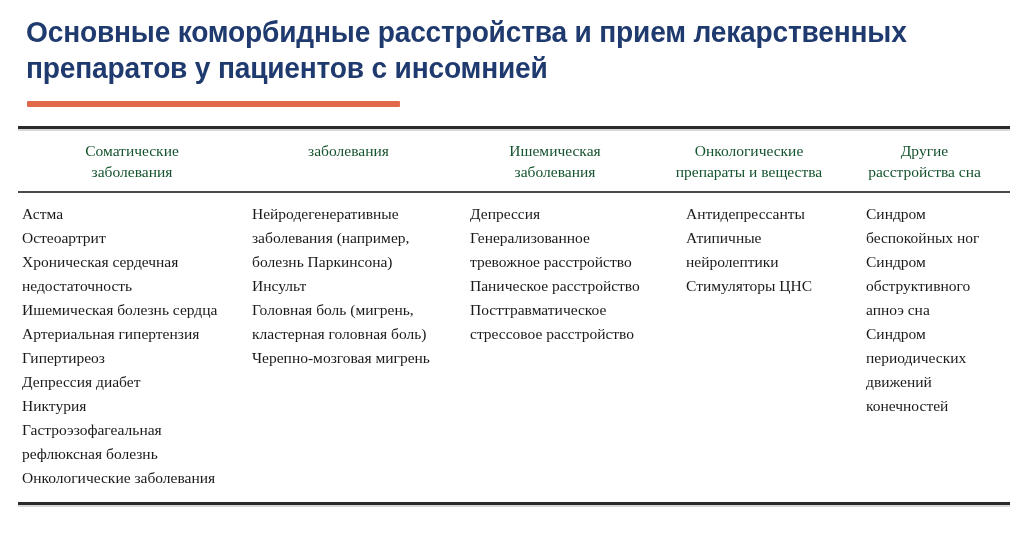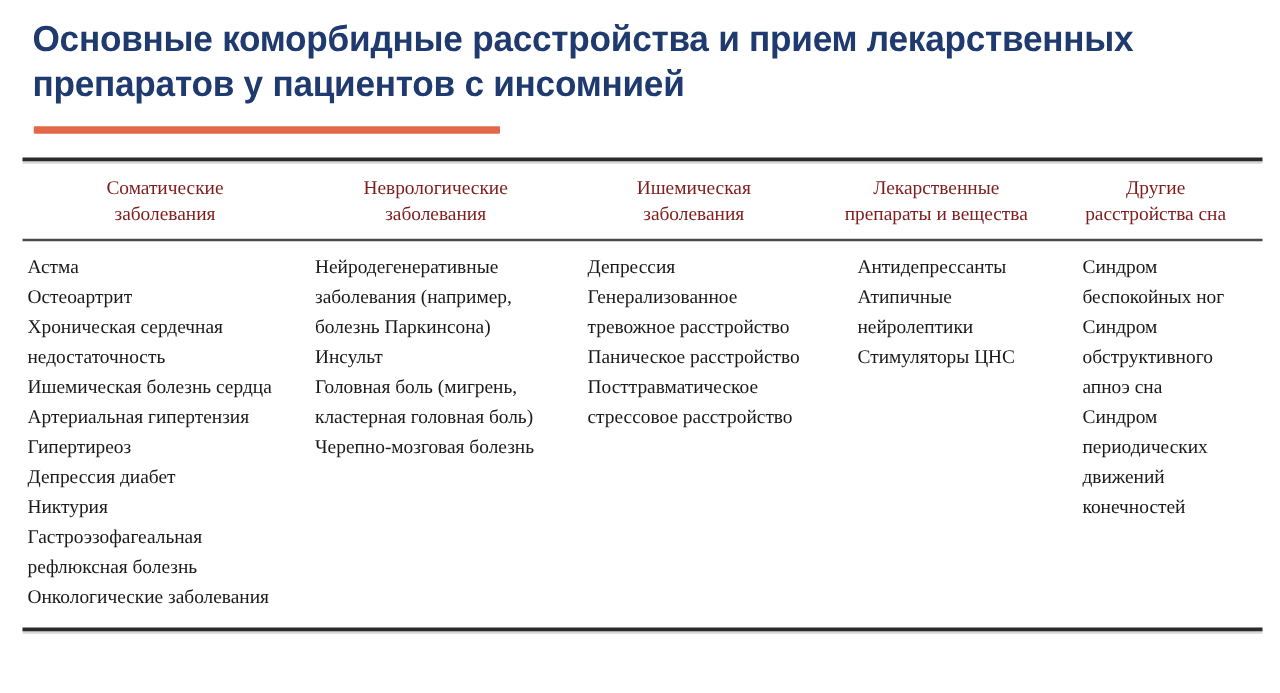--- a/index.html
+++ b/index.html
@@ -78,21 +78,21 @@
 
   .head-row {
     display: flex;
     padding-top: 11px;
     padding-bottom: 9px;
   }
   .head-cell {
     font-family: "Liberation Serif", serif;
     font-size: 15.5px;
     line-height: 21px;
-    color: #7f1d1d;
+    color: #14532d;
     text-align: center;
     padding: 0 6px;
     box-sizing: border-box;
   }
 
   .body-row {
     display: flex;
     padding-top: 9px;
     padding-bottom: 12px;
     align-items: flex-start;
@@ -139,29 +139,28 @@
   <div class="table-wrap">
 
     <div class="rule-top"></div>
 
     <div class="head-row">
       <div class="head-cell c1">
         <div>Соматические</div>
         <div>заболевания</div>
       </div>
       <div class="head-cell c2">
-        <div>Неврологические</div>
         <div>заболевания</div>
       </div>
       <div class="head-cell c3">
         <div>Ишемическая</div>
         <div>заболевания</div>
       </div>
       <div class="head-cell c4">
-        <div>Лекарственные</div>
+        <div>Онкологические</div>
         <div>препараты и вещества</div>
       </div>
       <div class="head-cell c5">
         <div>Другие</div>
         <div>расстройства сна</div>
       </div>
     </div>
 
     <div class="rule-mid"></div>
 
@@ -177,21 +176,21 @@
         <span class="item">Депрессия диабет</span>
         <span class="item">Никтурия</span>
         <span class="item">Гастроэзофагеальная рефлюксная болезнь</span>
         <span class="item">Онкологические заболевания</span>
       </div>
 
       <div class="body-cell c2">
         <span class="item">Нейродегенеративные заболевания (например, болезнь Паркинсона)</span>
         <span class="item">Инсульт</span>
         <span class="item">Головная боль (мигрень, кластерная головная боль)</span>
-        <span class="item">Черепно-мозговая болезнь</span>
+        <span class="item">Черепно-мозговая мигрень</span>
       </div>
 
       <div class="body-cell c3">
         <span class="item">Депрессия</span>
         <span class="item">Генерализованное тревожное расстройство</span>
         <span class="item">Паническое расстройство</span>
         <span class="item">Посттравматическое стрессовое расстройство</span>
       </div>
 
       <div class="body-cell c4">

